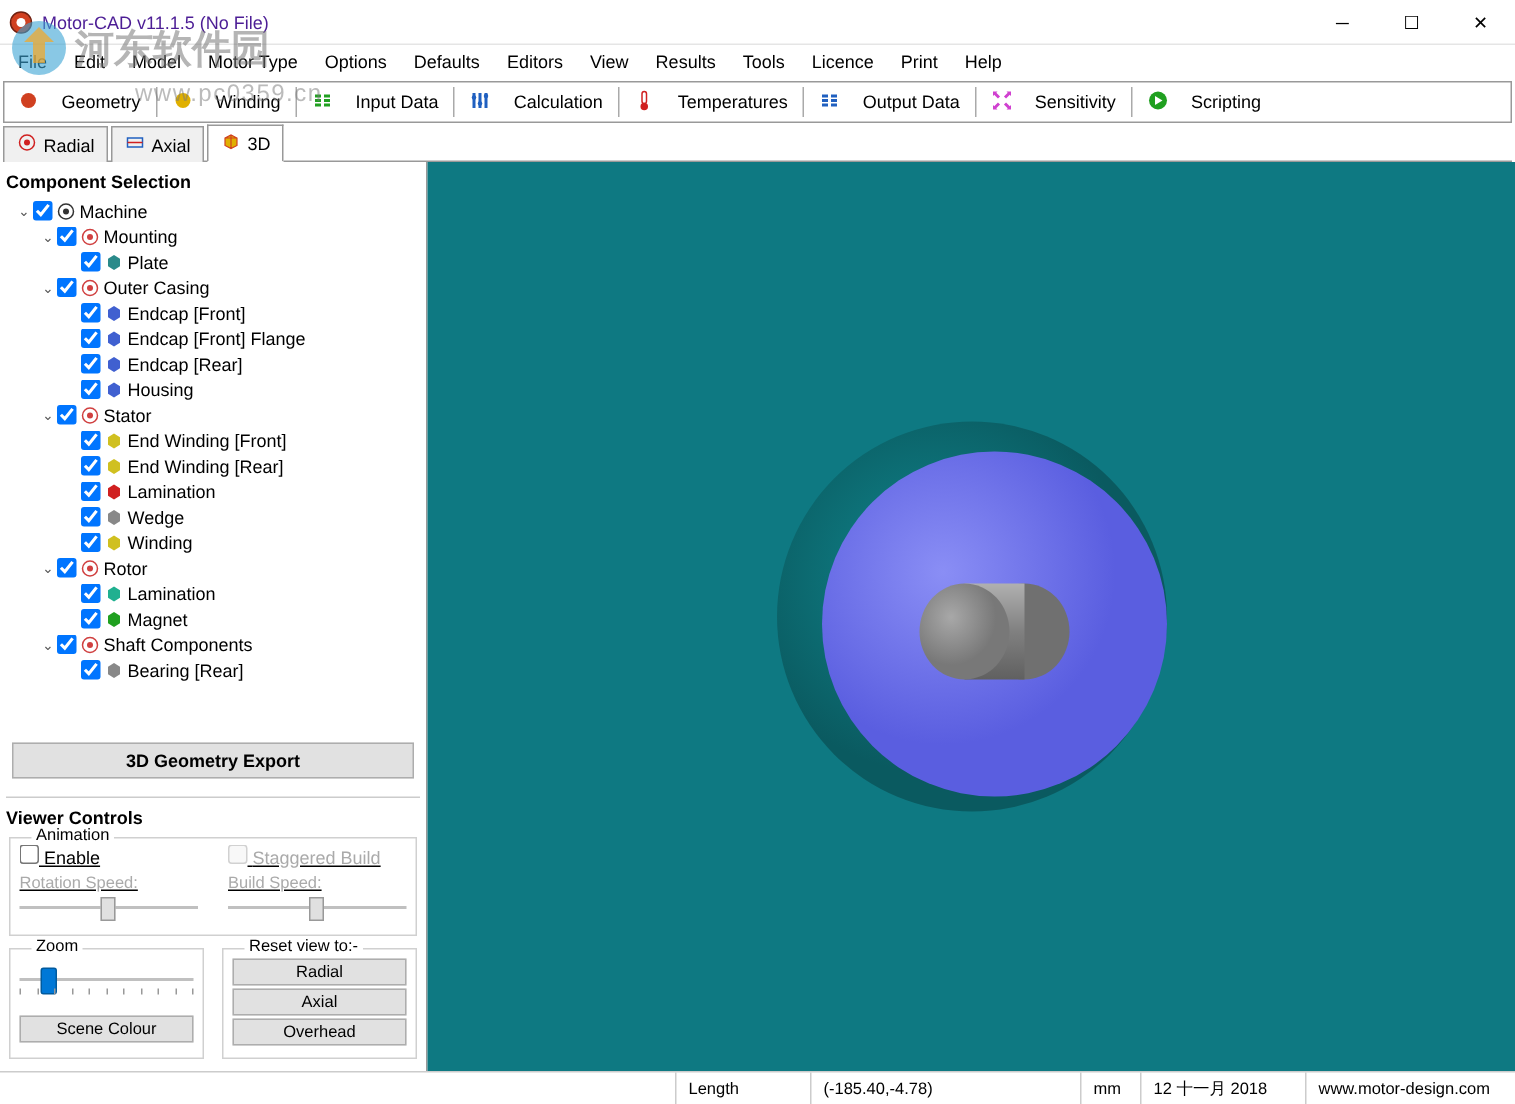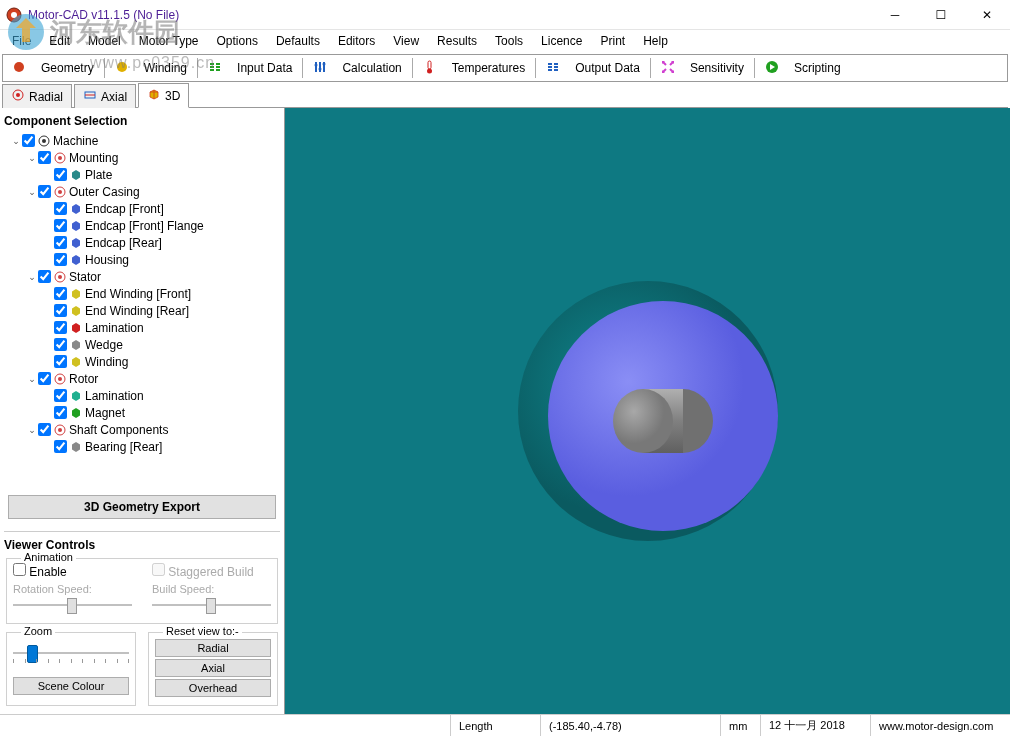--- a/index.html
+++ b/index.html
@@ -31,21 +31,21 @@
 .tree-node input[type=checkbox] { width: 13px; height: 13px; margin-right: 3px; }
 .tree-node .node-icon { width: 12px; height: 12px; margin-right: 3px; display: inline-block; border-radius: 50%; }
 .indent0 { padding-left: 4px; } .indent1 { padding-left: 20px; } .indent2 { padding-left: 36px; }
 
 .export-btn { margin: 8px 4px; padding: 4px; border: 1px solid #adadad; background: #e1e1e1; text-align: center; font-weight: bold; }
 
 .viewer-controls { border-top: 1px solid #ccc; padding-top: 4px; margin-top: 4px; }
 .vc-group { border: 1px solid #d0d0d0; margin: 4px 2px; padding: 4px 6px 8px; position: relative; }
 .vc-group .legend { position: absolute; top: -8px; left: 14px; background: #fff; padding: 0 3px; font-size: 11px; }
 .vc-row { display: flex; gap: 20px; }
-.vc-col { flex: 1; }
+.vc-col { flex: 1; text-decoration: underline; }
 .vc-label { font-size: 11px; color: #aaa; margin-top: 4px; }
 .slider { width: 100%; height: 20px; position: relative; }
 .slider .track { position: absolute; top: 9px; left: 0; right: 0; height: 2px; background: #c0c0c0; }
 .slider .thumb { position: absolute; top: 3px; width: 10px; height: 16px; background: #e0e0e0; border: 1px solid #999; }
 .slider .thumb.blue { background: #0078d7; border: 1px solid #005a9e; border-radius: 2px; width: 11px; height: 18px; top: 2px; }
 .slider .ticks { position: absolute; top: 16px; left: 0; right: 0; display: flex; justify-content: space-between; }
 .slider .ticks span { width: 1px; height: 4px; background: #999; }
 .cbtn { display: block; width: 100%; padding: 2px; margin-top: 2px; border: 1px solid #adadad; background: #e1e1e1; text-align: center; font-size: 11px; }
 .bottom-row { display: flex; gap: 8px; }
 .bottom-row .vc-group { flex: 1; }

